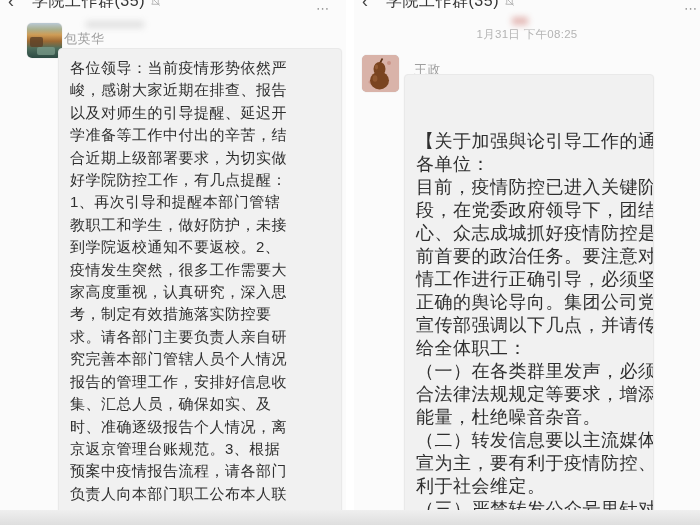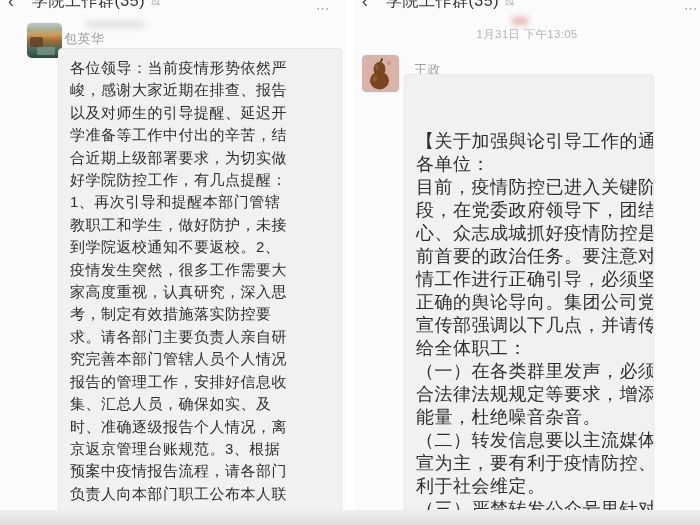--- a/index.html
+++ b/index.html
@@ -156,21 +156,21 @@
       <span class="mute">
         <svg width="11" height="11" viewBox="0 0 12 12">
             <path d="M6 1c-2 0-3 1.5-3 3v3L2 9h8L9 7V4c0-1.5-1-3-3-3z" fill="none" stroke="#8a8a8a" stroke-width="1"></path>
             <line x1="1.5" y1="1.5" x2="10.5" y2="10.5" stroke="#8a8a8a" stroke-width="1"></line>
           </svg>
       </span>
     </div>
     <span class="more">⋯</span>
   </div>
 
-  <div class="timestamp">1月31日 下午13:05</div>
+  <div class="timestamp">1月31日 下午08:25</div>
   <div class="smudge-red"></div>
 
   <div class="avatar avatar-gourd">
     <svg width="37" height="37" viewBox="0 0 37 37">
       <rect width="37" height="37" fill="#d9b3a9"></rect>
       <circle cx="27" cy="8" r="2" fill="#c07f72" opacity=".6"></circle>
       <circle cx="8" cy="27" r="1.5" fill="#c07f72" opacity=".5"></circle>
       <line x1="18" y1="8" x2="20.5" y2="3.5" stroke="#5a3014" stroke-width="1.6"></line>
       <ellipse cx="17.5" cy="14" rx="6" ry="7" fill="#7a4420"></ellipse>
       <ellipse cx="17.5" cy="25.5" rx="9.5" ry="9" fill="#7a4420"></ellipse>

